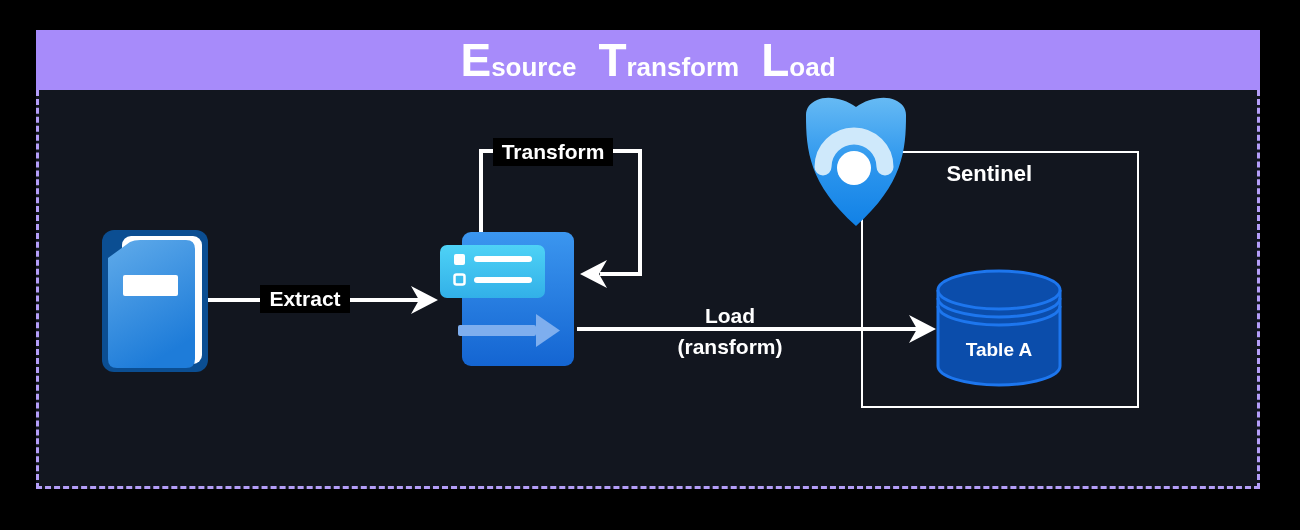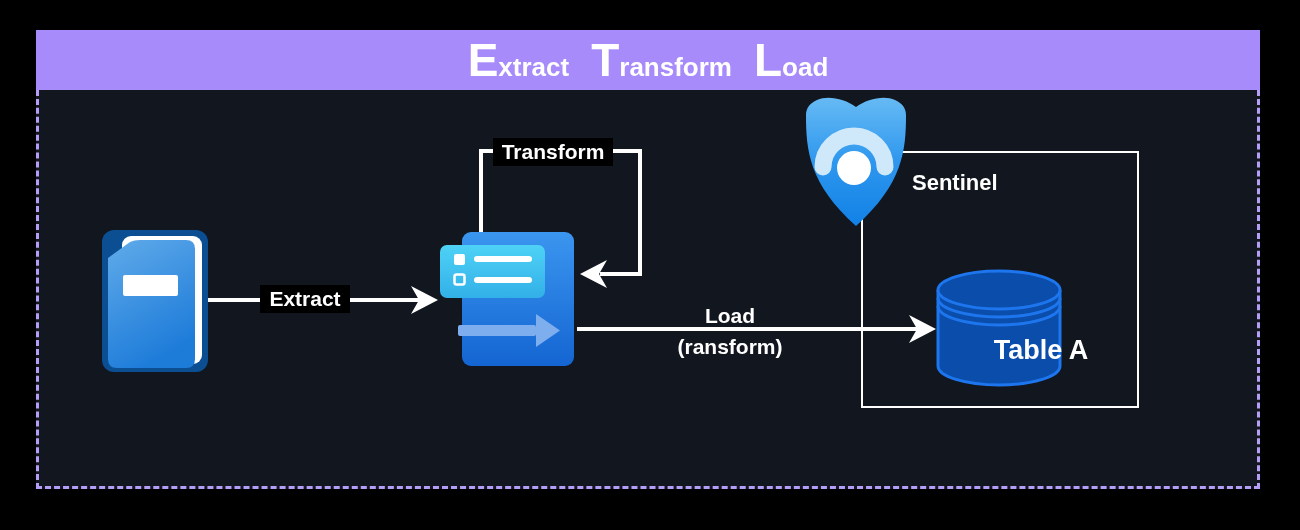--- a/index.html
+++ b/index.html
@@ -37,21 +37,21 @@
     border:2px solid #ffffff;box-sizing:border-box;
   }
   .icon{position:absolute;}
 </style>
 </head>
 <body>
 
 <div class="page">
 
   <div class="banner">
-    <span class="word"><span class="big">E</span><span class="small">xtract</span></span>
+    <span class="word"><span class="big">E</span><span class="small">source</span></span>
     <span class="word"><span class="big">T</span><span class="small">ransform</span></span>
     <span class="word"><span class="big">L</span><span class="small">oad</span></span>
   </div>
 
   <div class="canvas"></div>
 
   <div class="sentinel-box"></div>
 
   <svg class="overlay" width="1300" height="530" viewBox="0 0 1300 530">
 
@@ -124,21 +124,21 @@
     <g fill="#0b4dab" stroke="#1d76ee" stroke-width="3">
       <path d="M4,26 L4,102 A61,19 0 0 0 126,102 L126,26"></path>
       <ellipse cx="65" cy="26" rx="61" ry="19"></ellipse>
     </g>
     <g fill="none" stroke="#1d76ee" stroke-width="3">
       <path d="M4,34 A61,19 0 0 0 126,34"></path>
       <path d="M4,42 A61,19 0 0 0 126,42"></path>
     </g>
   </svg>
 
-  <div class="node-label" style="left:912px;top:169px;width:120px;text-align:left">Sentinel</div>
-  <div class="node-label" style="left:976px;top:336px;width:130px;font-size:27px">Table A</div>
+  <div class="node-label" style="left:912px;top:160px;width:120px;text-align:right">Sentinel</div>
+  <div class="node-label" style="left:934px;top:336px;width:130px;font-size:19px">Table A</div>
 
   <div class="edge-label black-bg" style="left:260px;top:285px;width:82px">Extract</div>
   <div class="edge-label black-bg" style="left:493px;top:138px;width:112px">Transform</div>
   <div class="edge-label" style="left:680px;top:303px;width:100px">Load</div>
   <div class="edge-label" style="left:655px;top:334px;width:150px">(ransform)</div>
 
 </div>
 
 </body></html>

